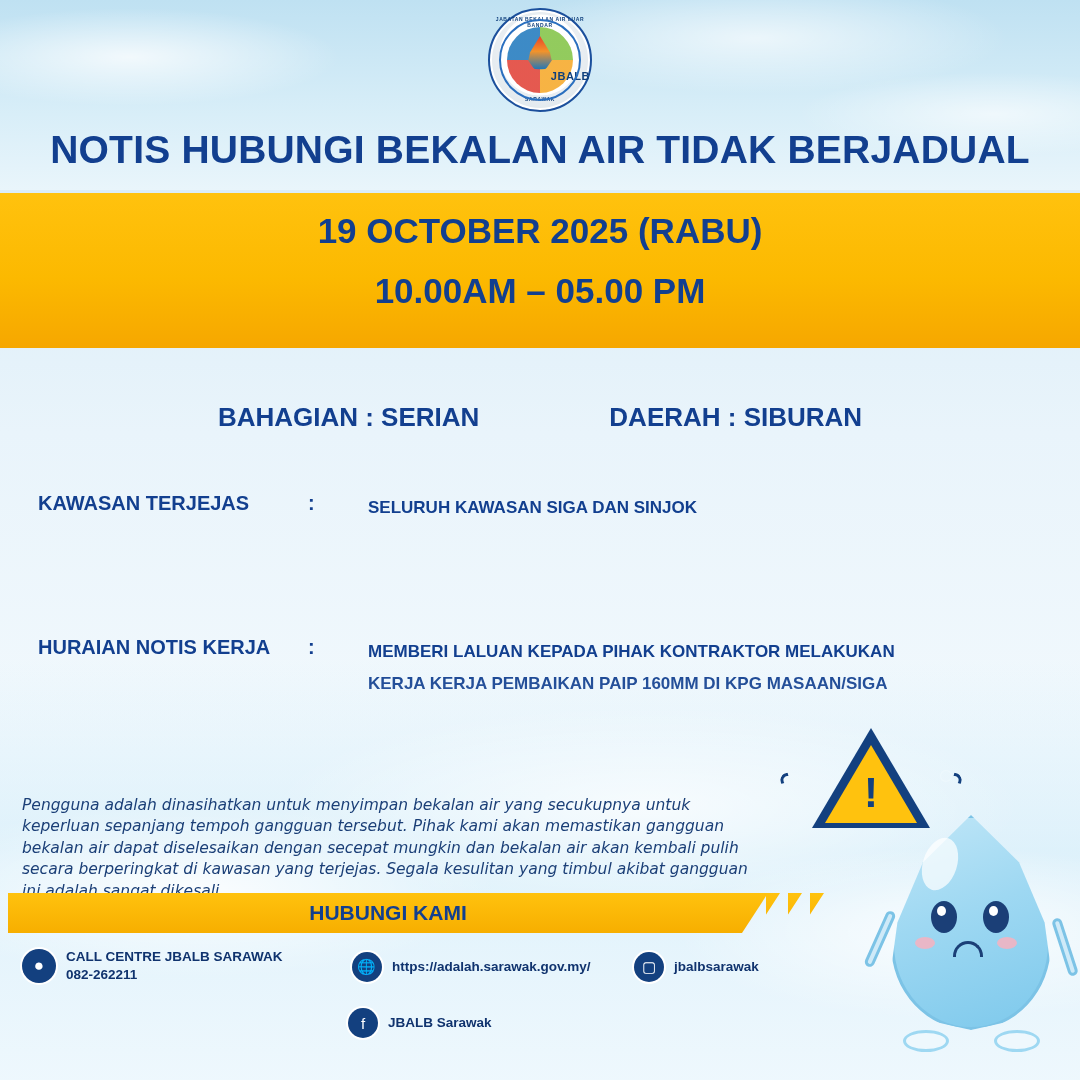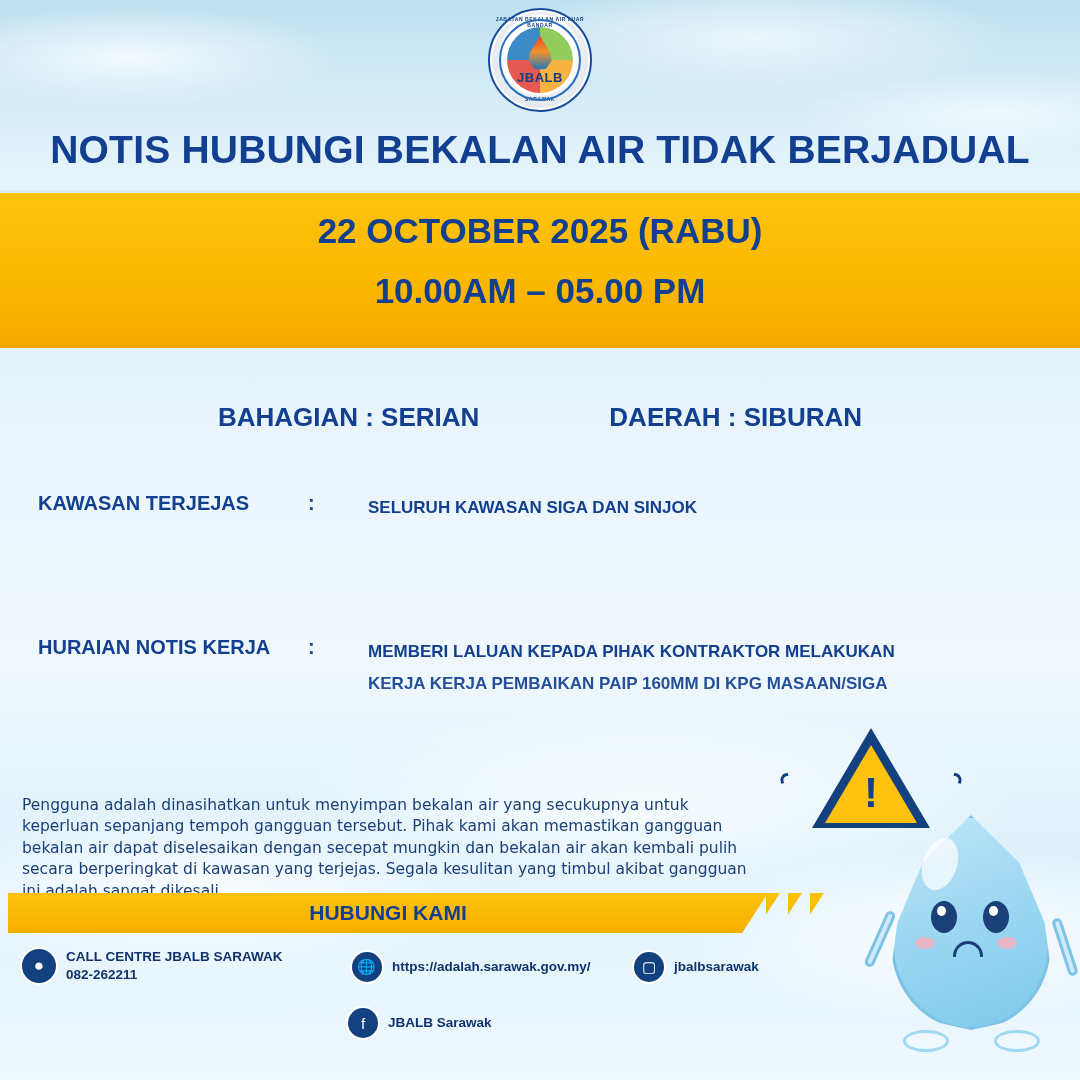--- a/index.html
+++ b/index.html
@@ -73,22 +73,22 @@
     border-radius:50% 50% 50% 50%/ 62% 62% 38% 38%;
     clip-path: polygon(50% 0%, 88% 48%, 95% 72%, 72% 98%, 28% 98%, 5% 72%, 12% 48%);
   }
   .logo-text-top, .logo-text-bot {
     position:absolute; left:0; right:0; text-align:center;
     font-size:5px; font-weight:bold; color:#10407d; letter-spacing:.6px;
   }
   .logo-text-top { top:6px; }
   .logo-text-bot { bottom:8px; }
   .logo-abbr {
-    position:absolute; left:0; right:0; top:60px; text-align:center;
-    font-size:13px; font-weight:bold; color:#10407d; letter-spacing:.5px;
+    position:absolute; left:0; right:0; top:60px; text-align:right;
+    font-size:11px; font-weight:bold; color:#10407d; letter-spacing:.5px;
   }
 
   
   .main-title {
     position:absolute; top:128px; left:0; right:0; text-align:center;
     font-size:39px; font-weight:bold; color:#123f8f; letter-spacing:.2px;
   }
 
   .yellow-band {
     position:absolute; top:193px; left:0; right:0; height:155px;
@@ -122,20 +122,21 @@
   .field .value {
     flex:1; font-size:17px; font-weight:bold; color:#123f8f; line-height:1.9;
   }
   .field-area { top:492px; }
   .field-desc { top:636px; }
 
   
   .advisory {
     position:absolute; top:795px; left:22px; width:745px;
     font-family:"DejaVu Sans", sans-serif;
+    font-style:italic;
     font-size:15.5px;
     line-height:1.38;
     color:#1b3f77;
   }
 
   
   .contact-band {
     position:absolute; top:893px; left:8px; width:760px; height:40px;
     background:linear-gradient(180deg,#ffc20e 0%, #f7ae00 100%);
     color:#123f8f; font-size:21px; font-weight:bold;
@@ -270,21 +271,21 @@
       <div class="logo-drop"></div>
       <div class="logo-text-top">JABATAN BEKALAN AIR LUAR BANDAR</div>
       <div class="logo-abbr">JBALB</div>
       <div class="logo-text-bot">SARAWAK</div>
     </div>
   </div>
 
   <div class="main-title">NOTIS HUBUNGI BEKALAN AIR TIDAK BERJADUAL</div>
 
   <div class="yellow-band">
-    <div class="band-date">22 OCTOBER 2025 (RABU)</div>
+    <div class="band-date">19 OCTOBER 2025 (RABU)</div>
     <div class="band-time">10.00AM – 05.00 PM</div>
   </div>
 
   <div class="region-row">
     <div>BAHAGIAN : SERIAN</div>
     <div>DAERAH : SIBURAN</div>
   </div>
 
   <div class="field field-area">
     <div class="label">KAWASAN TERJEJAS</div>

